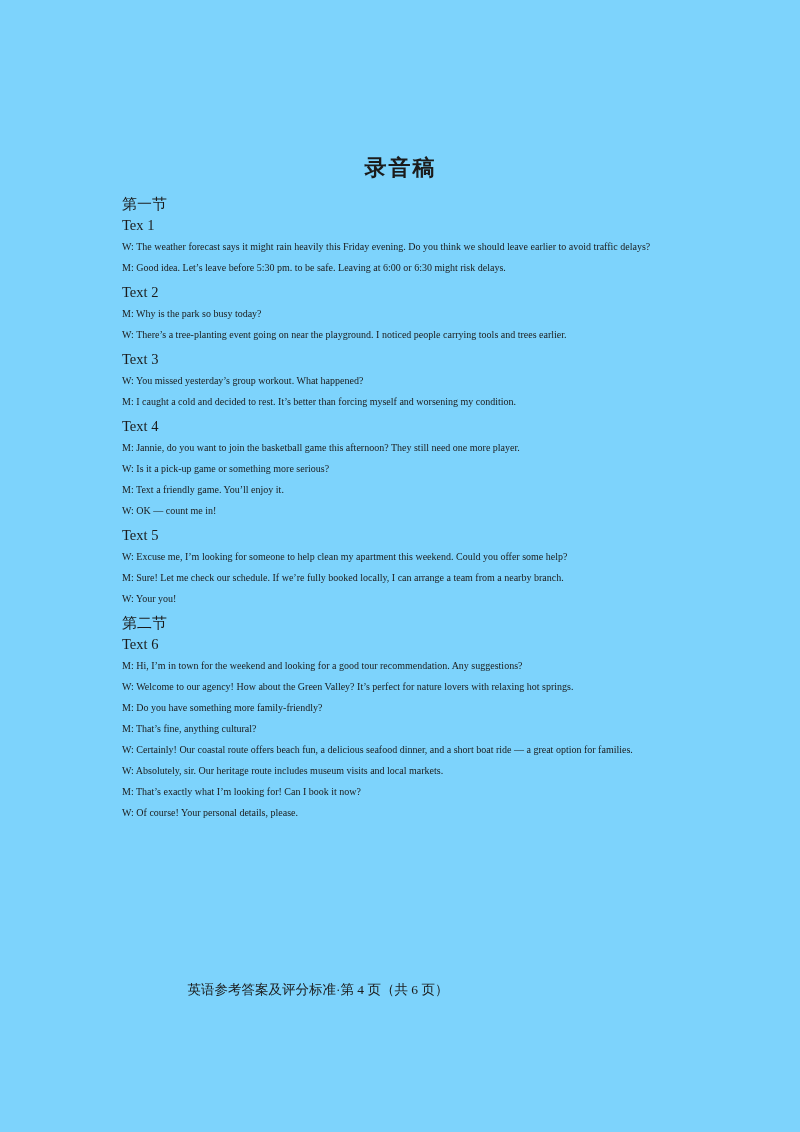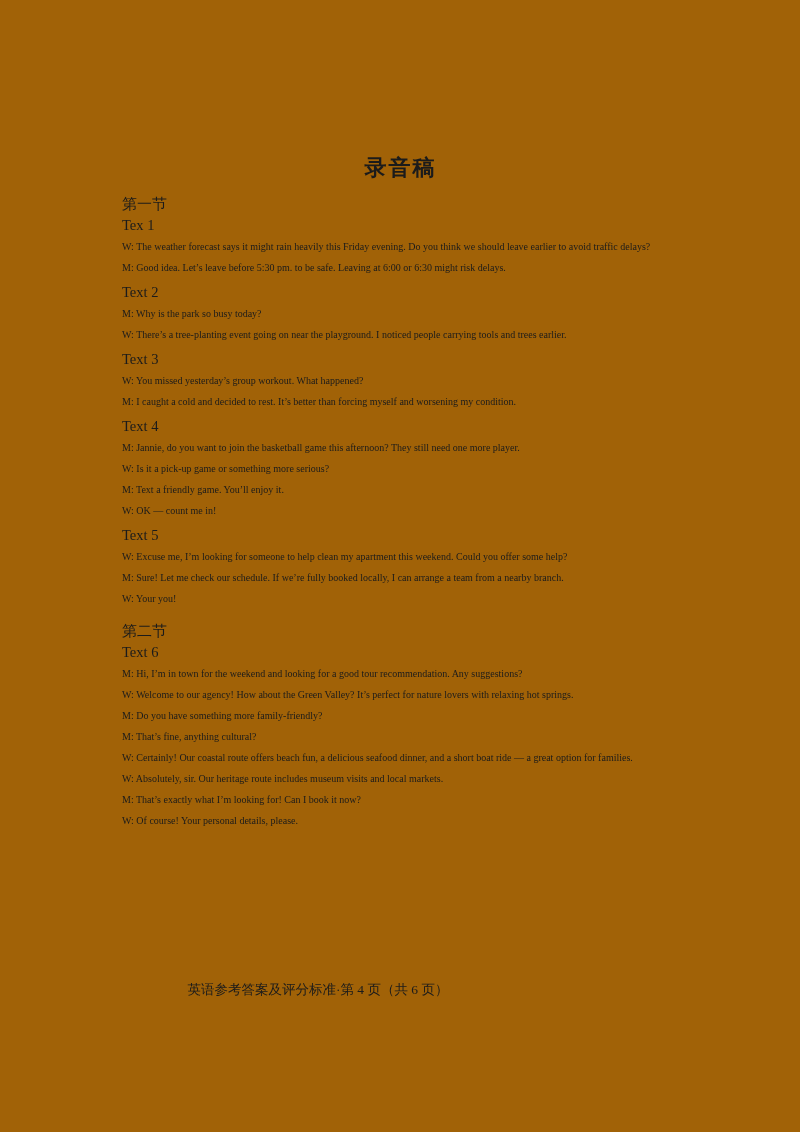--- a/index.html
+++ b/index.html
@@ -3,32 +3,32 @@
 <meta charset="utf-8">
 <style>
   html, body { margin: 0; padding: 0; }
   body {
     width: 800px; height: 1132px;
     background: #ffffff;
     font-family: "Liberation Serif", "DejaVu Serif", serif;
     color: #1b1b1b;
     -webkit-font-smoothing: antialiased;
   }
-  .page { position: relative; width: 800px; height: 1132px; overflow: hidden; background: #a16207; }
+  .page { position: relative; width: 800px; height: 1132px; overflow: hidden; background: #7dd3fc; }
   .content { position: absolute; left: 122px; top: 155px; width: 557px; }
   .doc-title {
     margin: 0 0 13px 0;
     text-align: center;
     font-size: 22px;
     font-weight: 700;
     line-height: 26px;
     letter-spacing: 2px;
   }
   .sec-heading {
-    margin: 12px 0 0 0;
+    margin: 4px 0 0 0;
     font-size: 15px;
     line-height: 21px;
     font-weight: 400;
   }
   .text-group { margin-top: 4px; }
   .sec-heading + .text-group { margin-top: 0; }
   .text-label {
     margin: 0;
     font-size: 14.5px;
     line-height: 21px;

